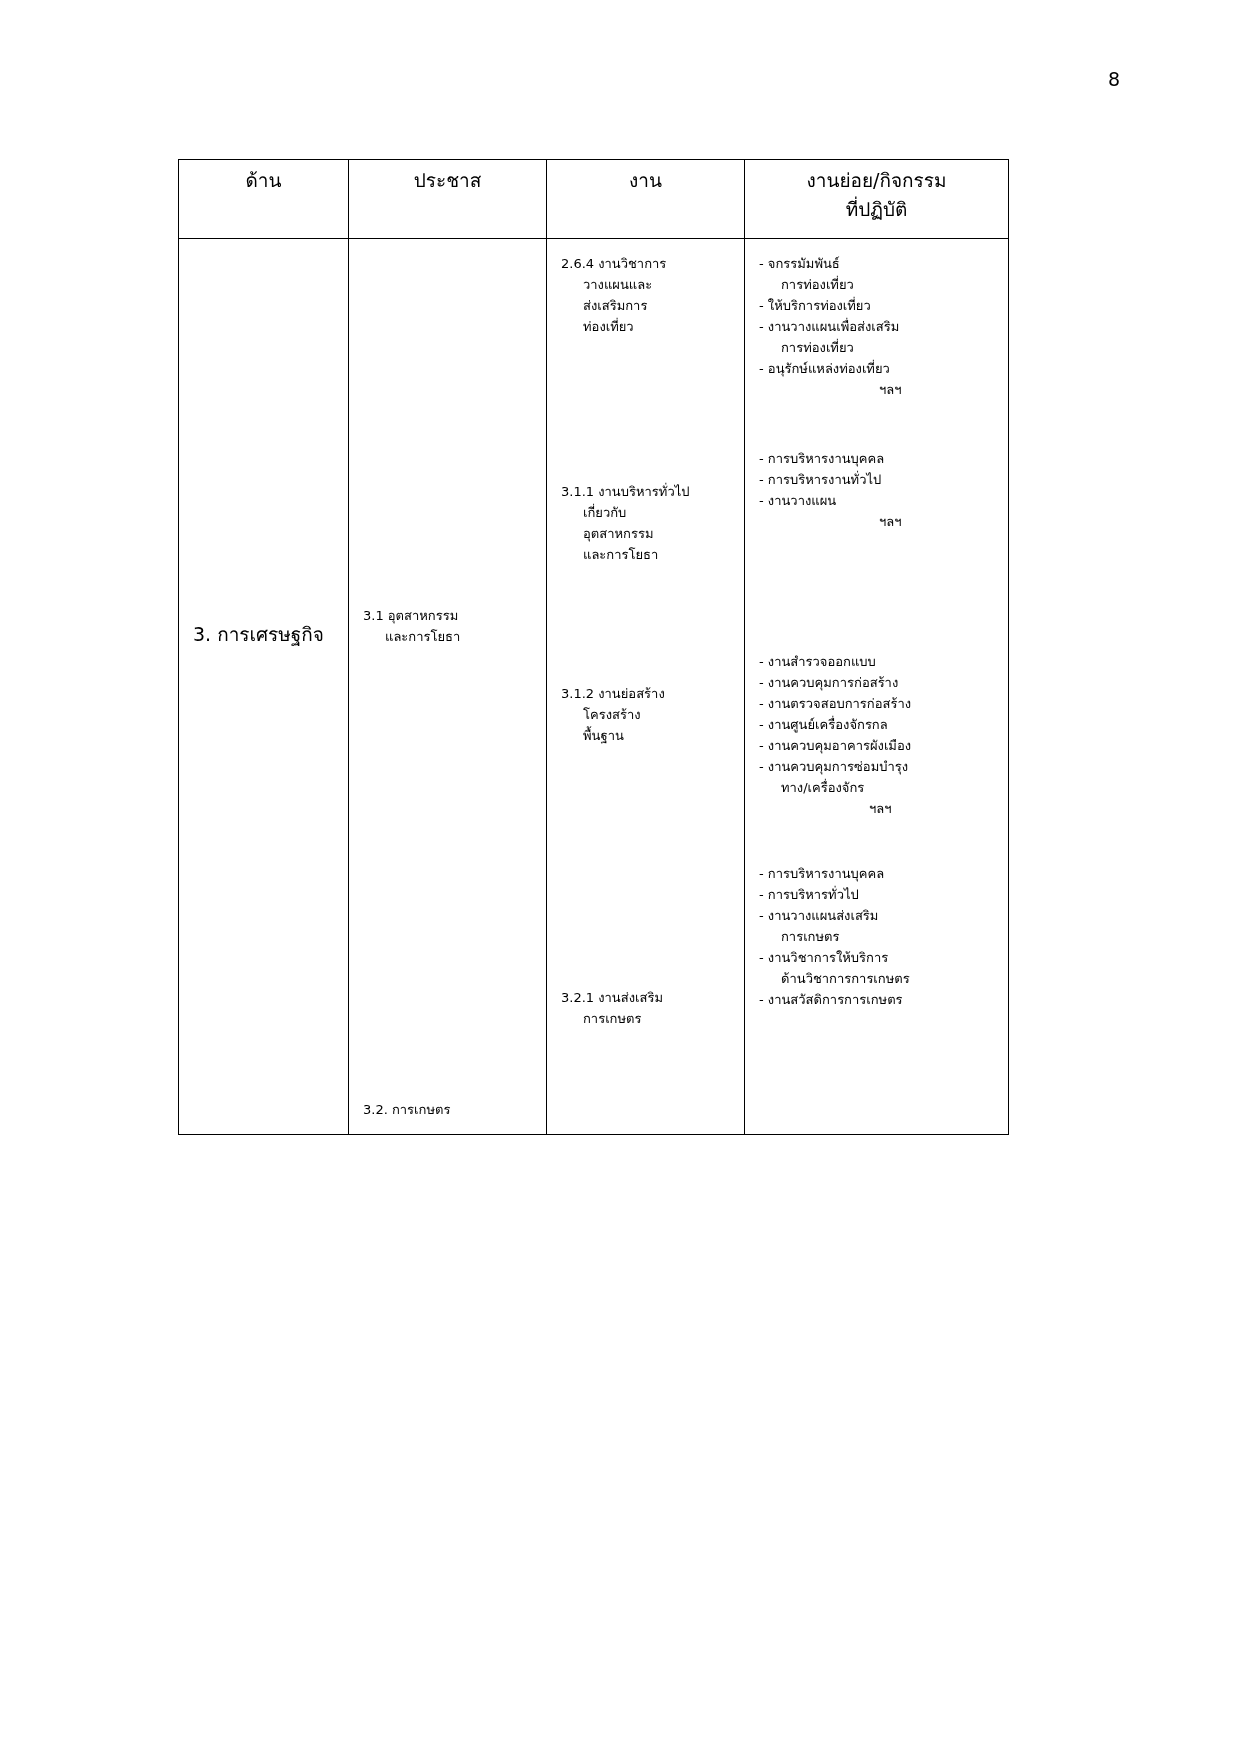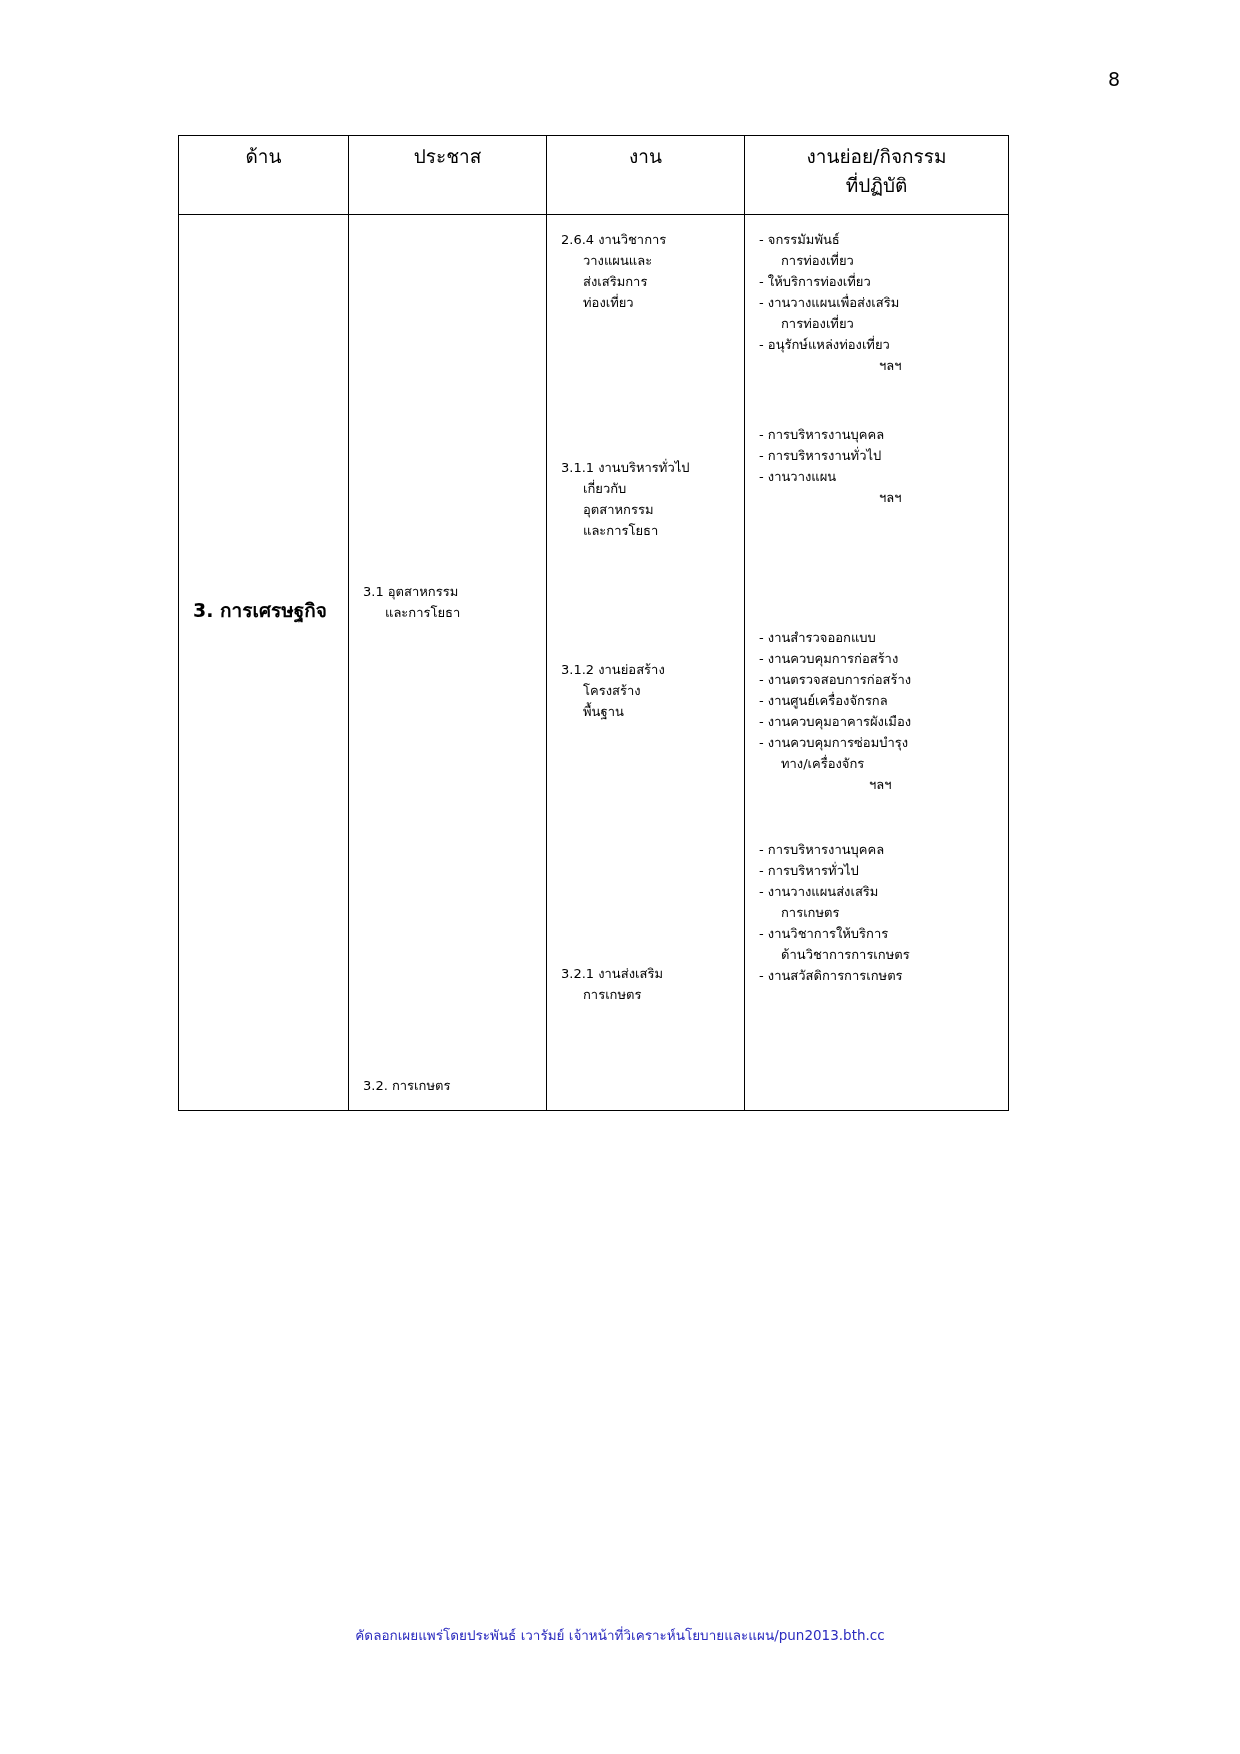--- a/index.html
+++ b/index.html
@@ -30,20 +30,21 @@
   .table-wrap {
     position: absolute;
     top: 135px;
     left: 178px;
     width: 830px;
   }
   table.doc-table {
     border-collapse: collapse;
     width: 830px;
     table-layout: fixed;
+    margin-top: 24px;
   }
   table.doc-table td, table.doc-table th {
     border: 1px solid #000;
     vertical-align: top;
     padding: 0;
     font-weight: normal;
   }
   .col1 { width: 170px; }
   .col2 { width: 198px; }
   .col3 { width: 198px; }
@@ -65,21 +66,21 @@
     padding: 14px 10px 14px 14px;
     font-size: 13px;
     line-height: 1.62;
   }
 
   
   .aspect-cell {
     position: relative;
   }
   .aspect-label {
-    font-weight: bold;
+    font-weight: normal;
     font-size: 19px;
     padding-left: 14px;
     padding-top: 0;
   }
 
   .block {
     margin-bottom: 0;
   }
   .ln {
     white-space: pre;
@@ -226,17 +227,14 @@
                 <div class="ln">- งานสวัสดิการการเกษตร</div>
               </div>
               <div style="height:40px"></div>
             </div>
           </td>
         </tr>
       </tbody>
     </table>
   </div>
 
-  <div class="footer-note">
-    <span>คัดลอกเผยแพร่โดยประพันธ์ เวารัมย์ เจ้าหน้าที่วิเคราะห์นโยบายและแผน/pun2013.bth.cc</span>
-  </div>
 
 </div>
 
 </body></html>

